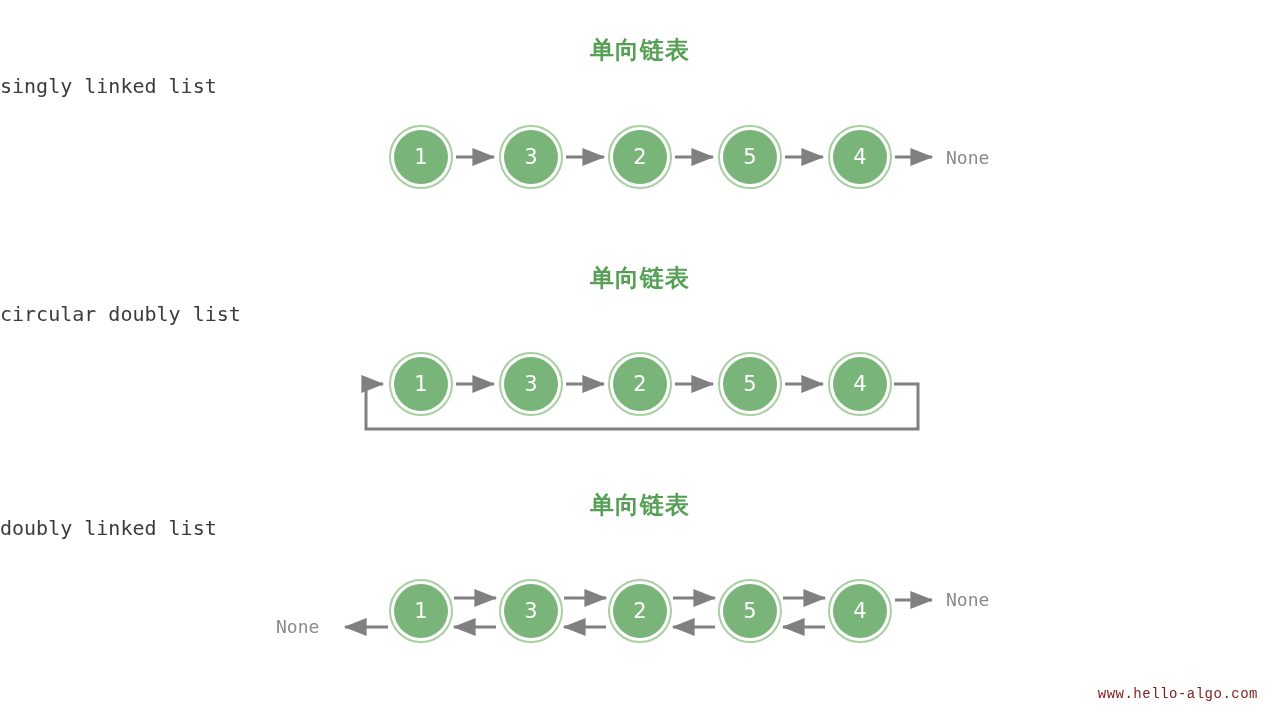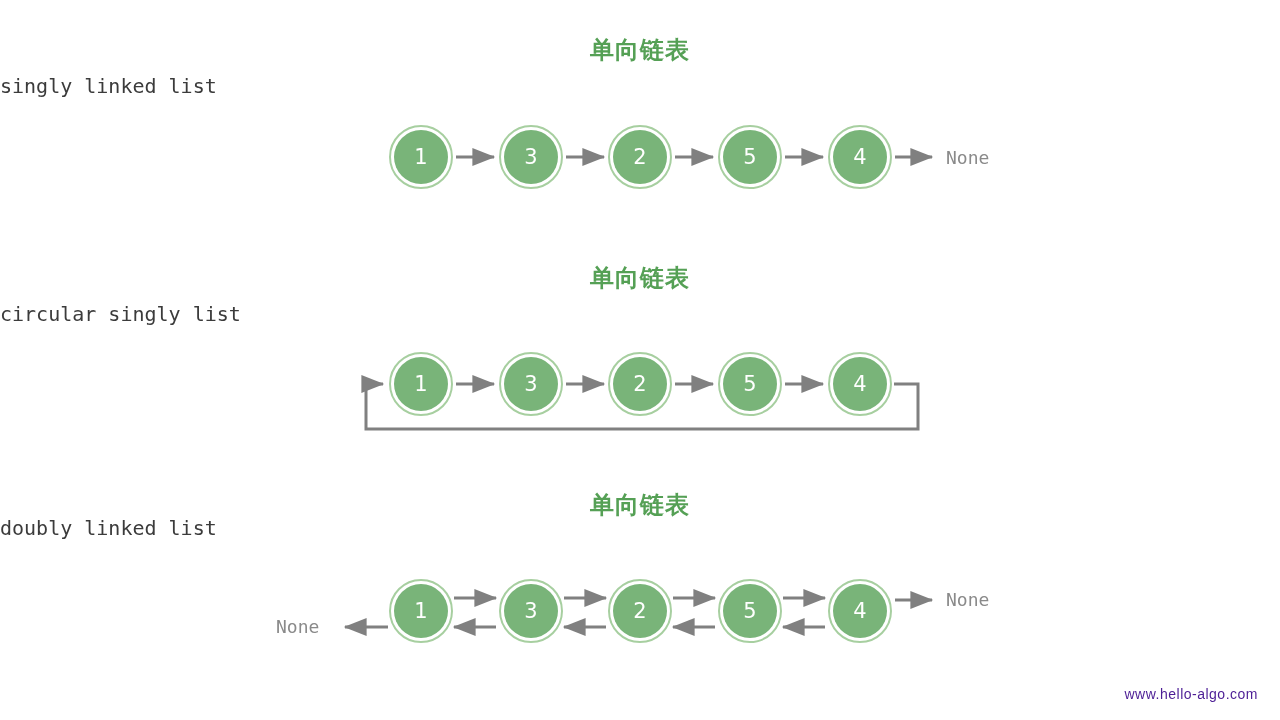--- a/index.html
+++ b/index.html
@@ -78,22 +78,22 @@
     color: #8a8a8a;
     font-family: "DejaVu Sans Mono", monospace;
     font-size: 18px;
     line-height: 26px;
     white-space: nowrap;
   }
   .watermark {
     position: absolute;
     right: 22px;
     bottom: 18px;
-    color: #4c1d95;
-    font-family: Liberation Sans, sans-serif;
+    color: #7f1d1d;
+    font-family: Liberation Mono, monospace;
     font-size: 14px;
     letter-spacing: 0.5px;
   }
   svg.wires {
     position: absolute;
     left: 0;
     top: 0;
     width: 1280px;
     height: 720px;
     pointer-events: none;
@@ -122,21 +122,21 @@
     </div>
     <div class="node" style="left:828px; top:125px;">
       <div class="node-inner">4</div>
     </div>
 
     <div class="none-label" style="left:946px; top:145px;">None</div>
   </div>
 
   <div class="section">
     <div class="sec-title" style="top:264px;">单向链表</div>
-    <div class="sec-sub" style="top:302px;">circular singly list</div>
+    <div class="sec-sub" style="top:302px;">circular doubly list</div>
 
     <div class="node" style="left:389px; top:352px;">
       <div class="node-inner">1</div>
     </div>
     <div class="node" style="left:499px; top:352px;">
       <div class="node-inner">3</div>
     </div>
     <div class="node" style="left:608px; top:352px;">
       <div class="node-inner">2</div>
     </div>

